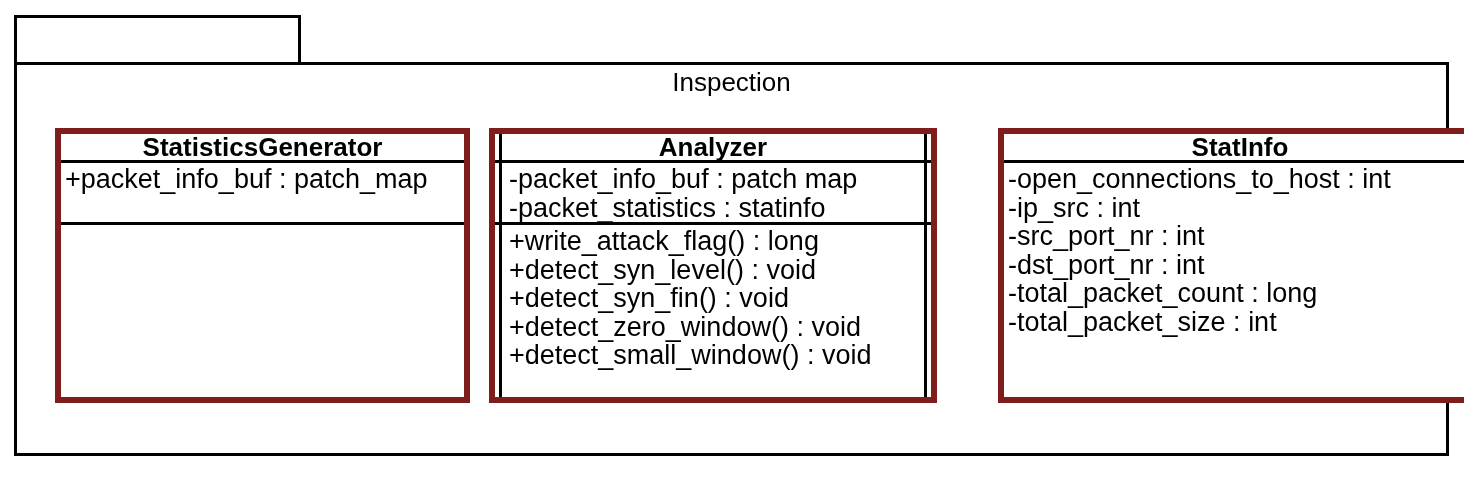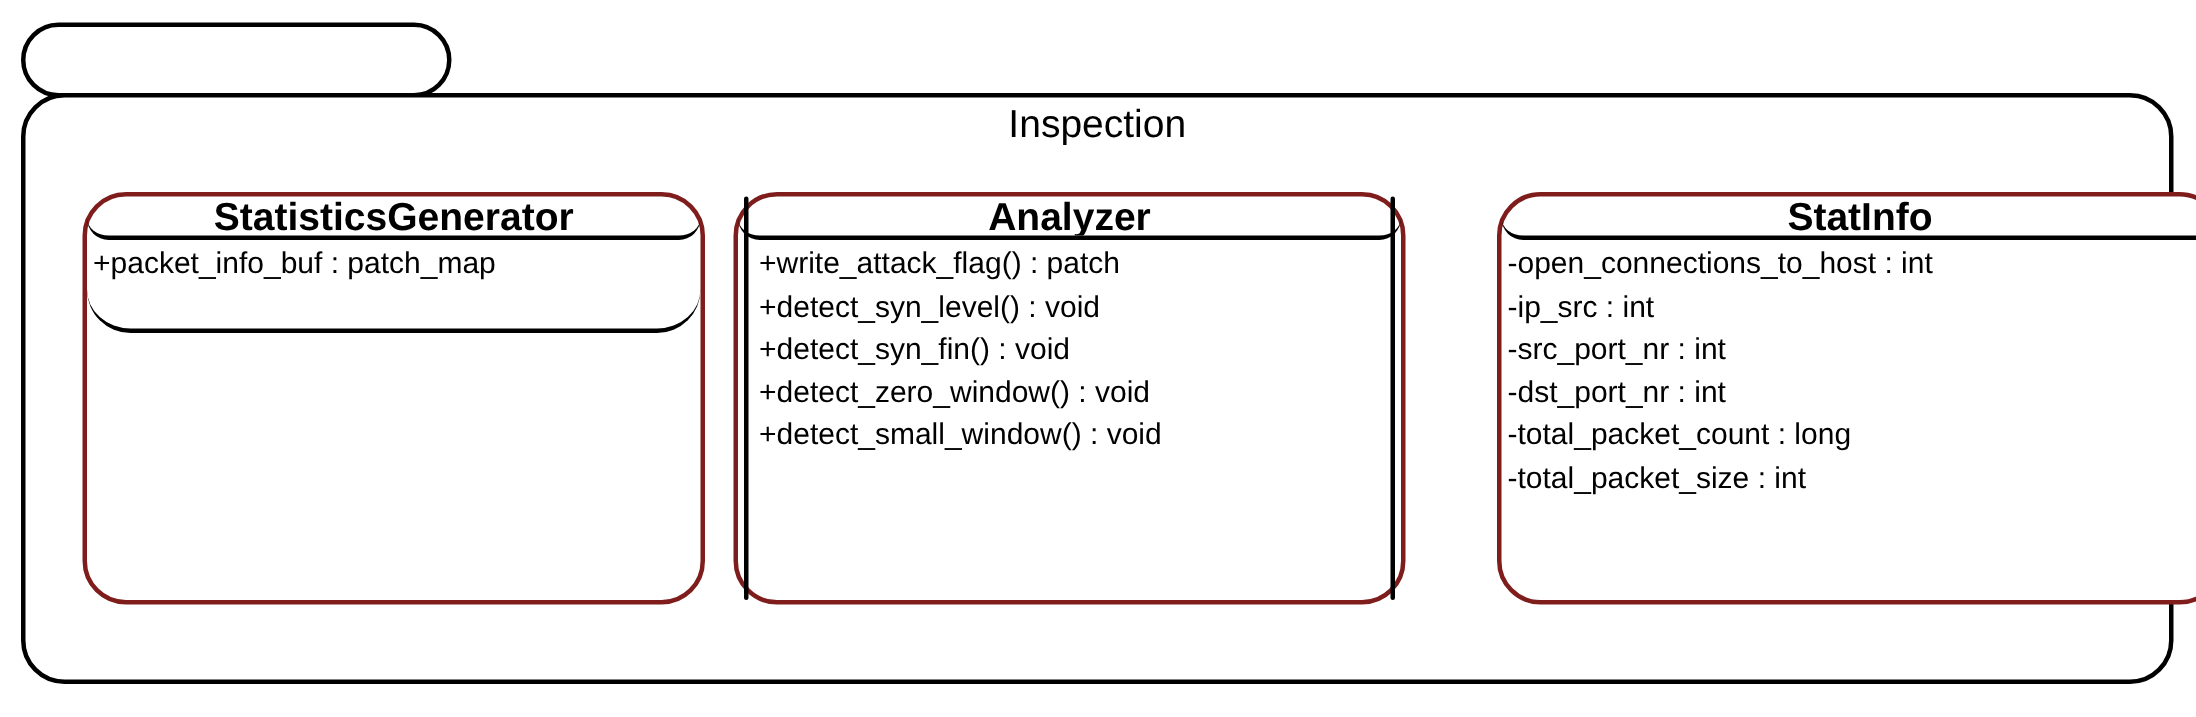--- a/index.html
+++ b/index.html
@@ -1,15 +1,15 @@
 <!DOCTYPE html>
 <html><head>
 <meta charset="utf-8">
 <style>
-  * { box-sizing: border-box; margin: 0; padding: 0; border-radius: 29px; }
+  * { box-sizing: border-box; margin: 0; padding: 0; }
   html, body { background: #ffffff; }
   #canvas {
     position: relative;
     width: 1464px;
     height: 478px;
     background: #ffffff;
     font-family: "Liberation Sans", "DejaVu Sans", sans-serif;
     color: #000000;
     overflow: hidden;
   }
@@ -35,42 +35,42 @@
     text-align: center;
     font-size: 26px;
     line-height: 30px;
     font-weight: 400;
   }
   
   .uml-class {
     position: absolute;
     top: 128px;
     height: 275px;
-    border: 3px solid #7f1d1d;
+    border: 6px solid #7f1d1d;
     background: #fff;
     display: flex;
     flex-direction: column;
   }
   .uml-class.sg { left: 55px;  width: 415px; }
   .uml-class.an { left: 489px; width: 448px; }
   .uml-class.si { left: 998px; width: 484px; }
 
   .uml-title {
     flex: 0 0 auto;
     height: 29px;
     line-height: 26px;
     border-bottom: 3px solid #000;
     text-align: center;
     font-weight: 700;
     font-size: 26px;
     white-space: nowrap;
     overflow: hidden;
   }
   .compartment {
-    font-size: 20px;
+    font-size: 27px;
     padding: 2px 2px 0 4px;
     overflow: hidden;
   }
   .compartment .member {
     line-height: 28.5px;
     white-space: nowrap;
   }
   .attrs-fixed { flex: 0 0 auto; height: 62px; border-bottom: 3px solid #000; }
   .fill { flex: 1 1 auto; }
   
@@ -97,22 +97,26 @@
 
   <div class="uml-class sg">
     <div class="uml-title">StatisticsGenerator</div>
     <div class="compartment attrs-fixed">
         <div class="member">+packet_info_buf : patch_map</div>
       </div>
   </div>
 
   <div class="uml-class an">
     <div class="uml-title">Analyzer</div>
+    <div class="compartment attrs-fixed">
+        <div class="member">-packet_info_buf : patch map</div>
+        <div class="member">-packet_statistics : statinfo</div>
+      </div>
     <div class="compartment fill">
-        <div class="member">+write_attack_flag() : patch</div>
+        <div class="member">+write_attack_flag() : long</div>
         <div class="member">+detect_syn_level() : void</div>
         <div class="member">+detect_syn_fin() : void</div>
         <div class="member">+detect_zero_window() : void</div>
         <div class="member">+detect_small_window() : void</div>
       </div>
     <div class="active-bar left"></div>
     <div class="active-bar right"></div>
   </div>
 
   <div class="uml-class si">

